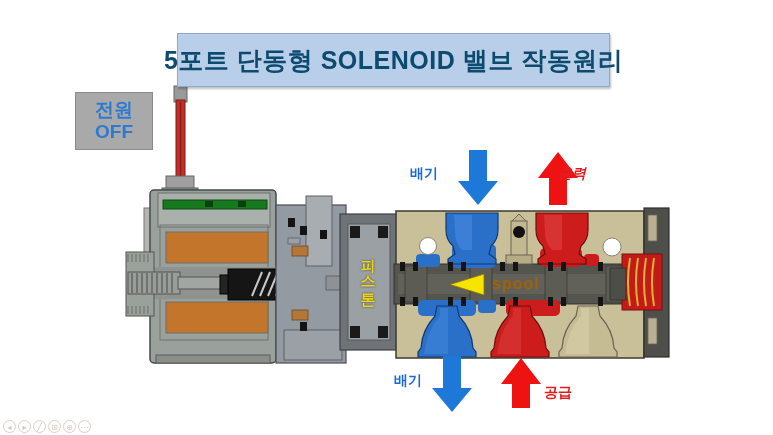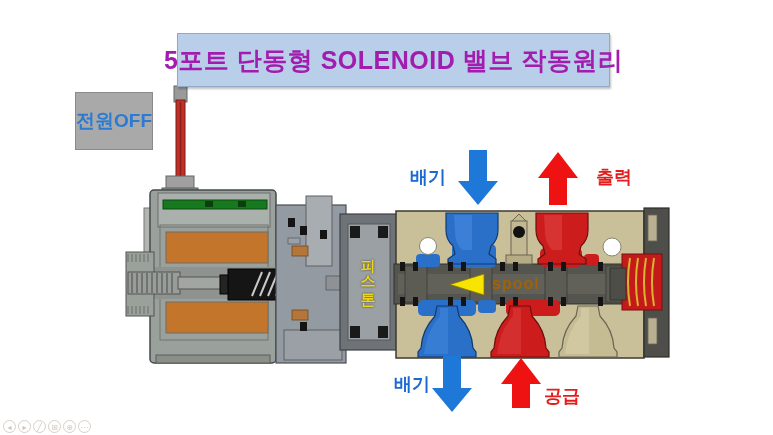--- a/index.html
+++ b/index.html
@@ -4,30 +4,30 @@
 <style>
   html,body{margin:0;padding:0;background:#ffffff;}
   .stage{
     position:relative;width:773px;height:435px;background:#ffffff;overflow:hidden;
     font-family:"Liberation Sans","DejaVu Sans",sans-serif;
   }
   .title-banner{
     position:absolute;left:177px;top:33px;width:431px;height:52px;
     background:#b9cee9;border:1px solid #8fa9c9;box-shadow:1px 2px 2px rgba(0,0,0,.25);
     display:flex;align-items:center;justify-content:center;
-    font-size:25px;font-weight:bold;color:#a21caf;letter-spacing:.5px;white-space:nowrap;
+    font-size:25px;font-weight:bold;color:#0c4a6e;letter-spacing:.5px;white-space:nowrap;
   }
   .power-box{
     position:absolute;left:75px;top:92px;width:76px;height:56px;
     background:#a9a9a9;border:1px solid #8a8a8a;
-    display:flex;align-items:center;justify-content:center;
+    display:flex;flex-direction:column;align-items:center;justify-content:center;
     color:#2b7bd3;font-size:19px;font-weight:bold;line-height:1.15;
   }
   .diagram-svg{position:absolute;left:0;top:0;}
-  .port-label{position:absolute;font-size:18px;font-weight:bold;white-space:nowrap;}
+  .port-label{position:absolute;font-size:14px;font-weight:bold;white-space:nowrap;}
   .blue-label{color:#1b6ad1;}
   .red-label{color:#e51c1c;}
   .piston-label{
     position:absolute;left:358px;top:248px;
     writing-mode:vertical-rl;text-orientation:upright;
     color:#ecd51c;font-size:15px;font-weight:bold;letter-spacing:2px;
     text-shadow:0 0 2px #333;
   }
   .spool-label{
     position:absolute;left:492px;top:275px;
@@ -242,21 +242,21 @@
   </svg>
 
   <div class="title-banner">5포트 단동형 SOLENOID 밸브 작동원리</div>
 
   <div class="power-box">
     <span>전원</span>
     <span>OFF</span>
   </div>
 
   <div class="port-label blue-label" style="left:410px;top:165px;">배기</div>
-  <div class="port-label red-label" style="left:596px;top:165px;">출력</div>
+  <div class="port-label red-label" style="left:558px;top:165px;font-style:italic;">출력</div>
   <div class="port-label blue-label" style="left:394px;top:372px;">배기</div>
   <div class="port-label red-label" style="left:544px;top:384px;">공급</div>
 
   <div class="piston-label">피스톤</div>
   <div class="spool-label">spool</div>
 
   <div class="controls">
     <div class="ctrl-btn">◂</div>
     <div class="ctrl-btn">▸</div>
     <div class="ctrl-btn">╱</div>

